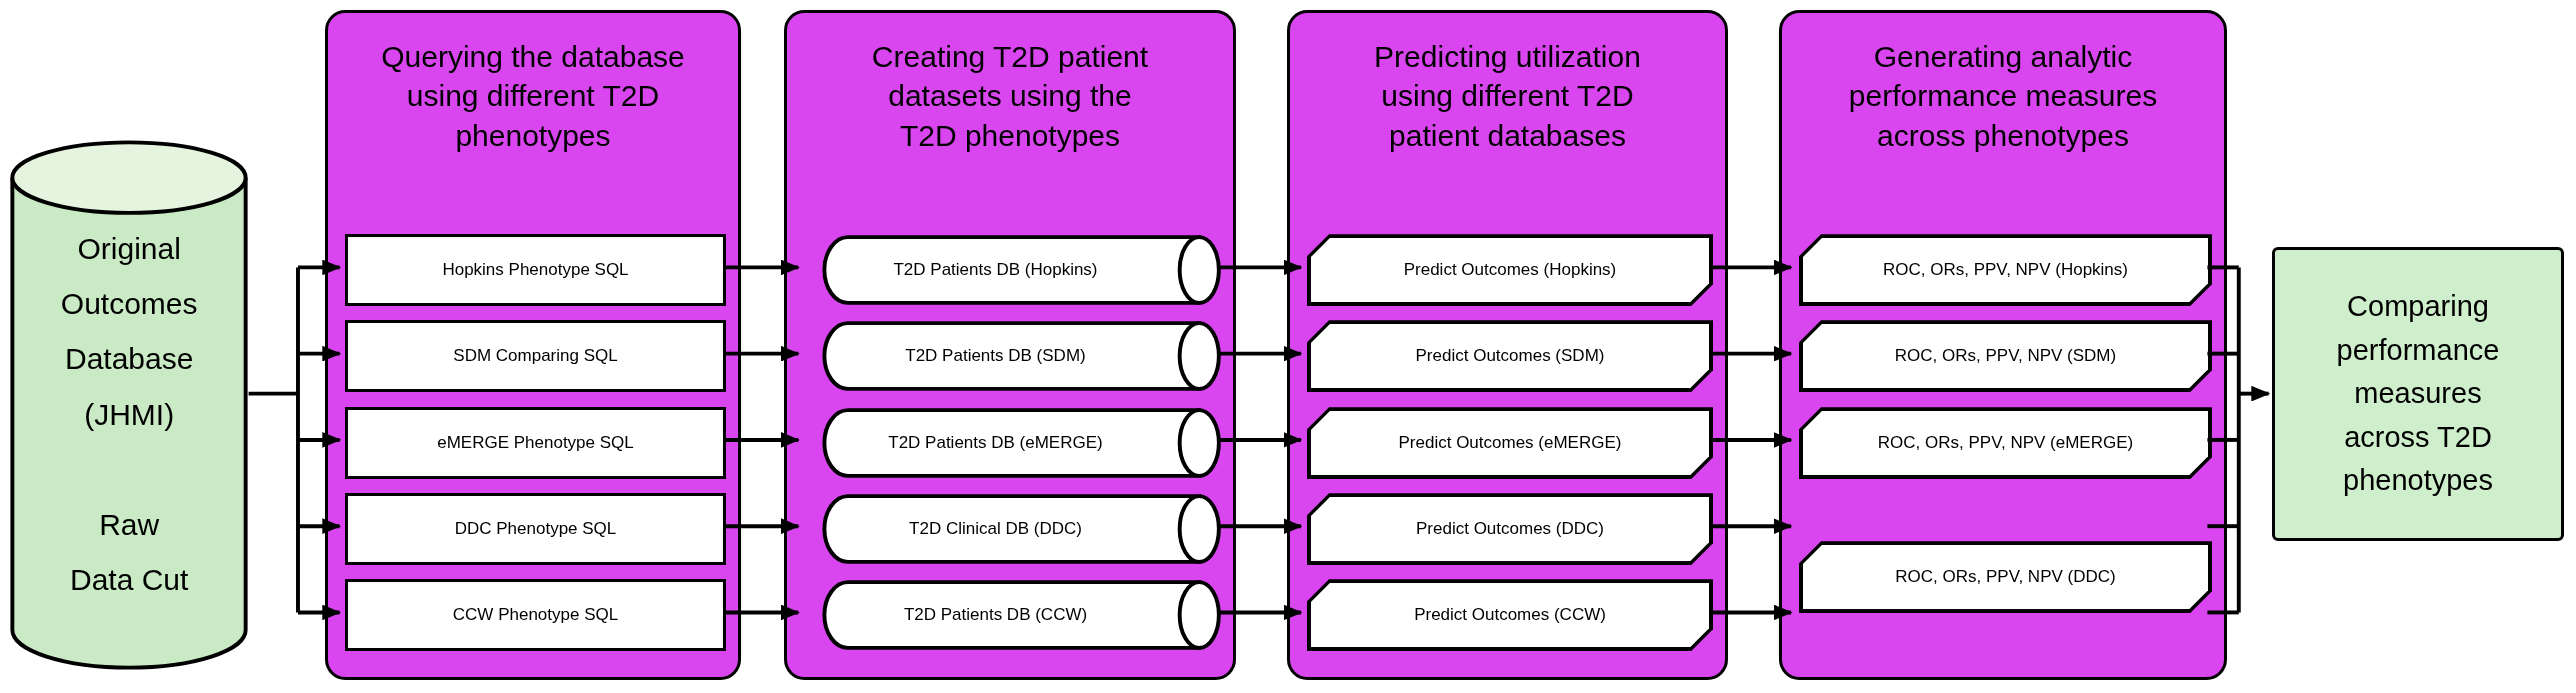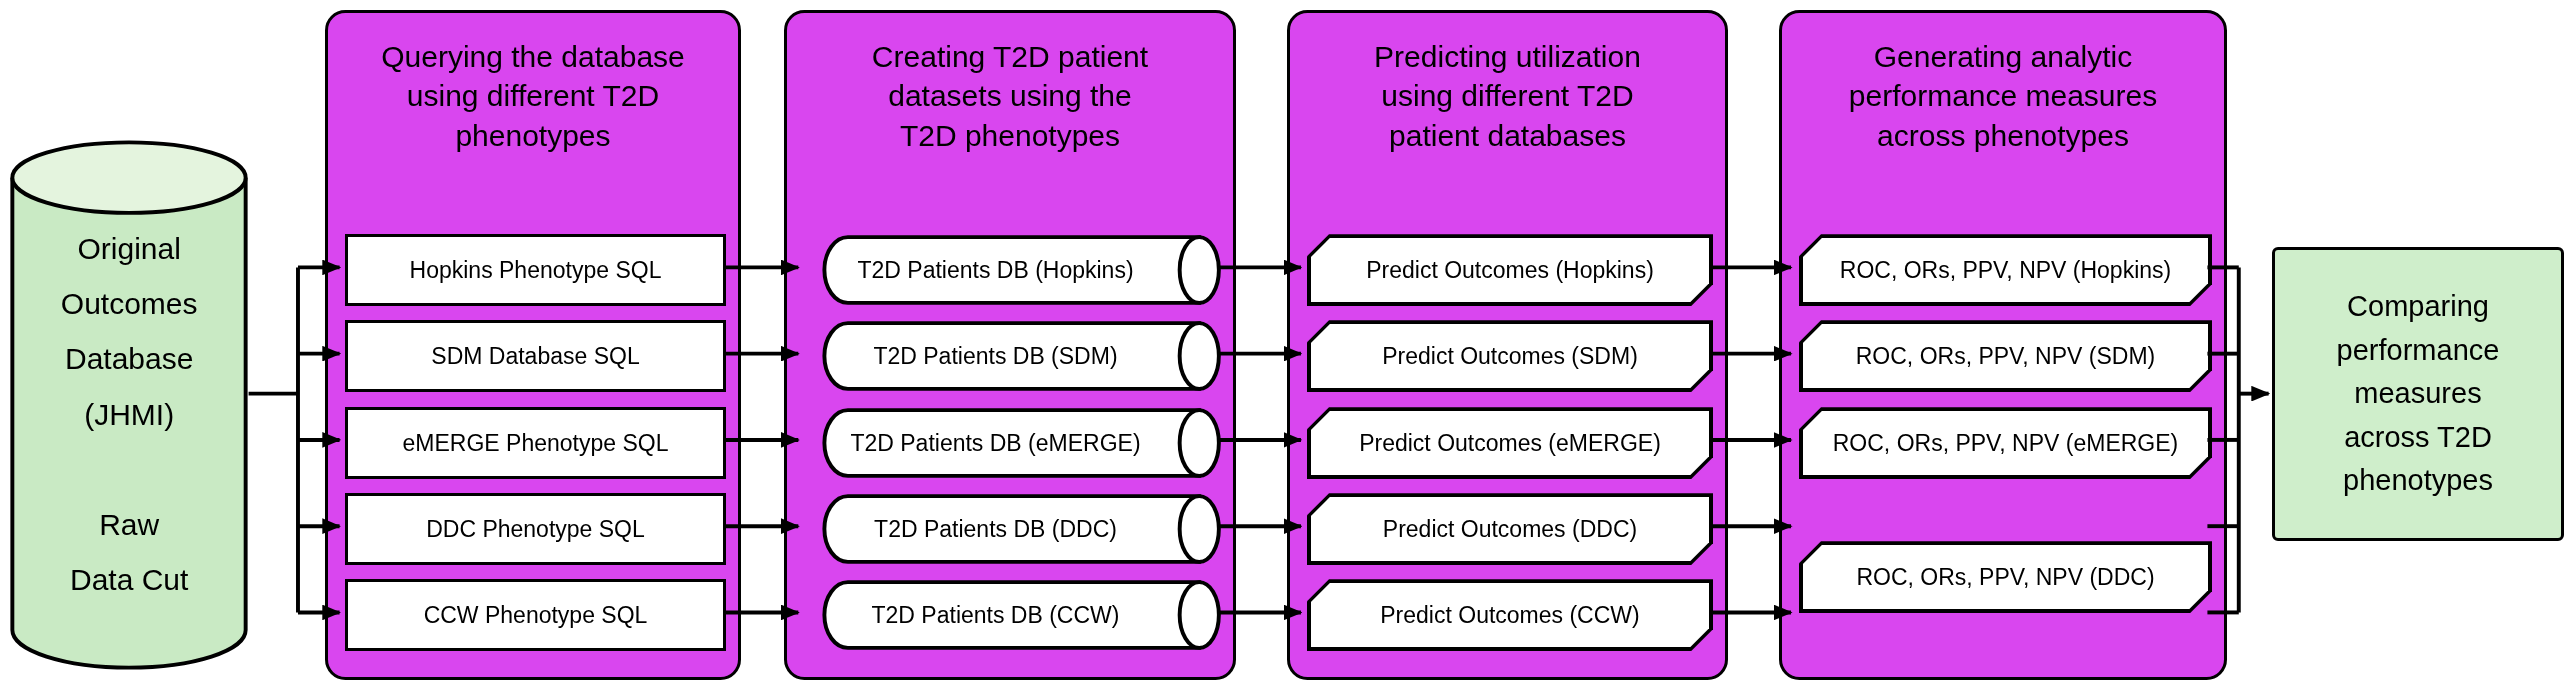--- a/index.html
+++ b/index.html
@@ -7,21 +7,21 @@
   #canvas{position:relative;width:2576px;height:694px;background:#fff;overflow:hidden;}
 
   
   .panel{position:absolute;top:10.2px;height:670px;background:#d946ef;border:3.1px solid #000;border-radius:20.4px;box-sizing:border-box;}
   .panel-header{position:absolute;top:23.5px;left:6.3px;right:6.3px;text-align:center;font-size:30px;line-height:1.32;white-space:pre-line;}
 
   
   .item{position:absolute;left:17px;height:72px;box-sizing:border-box;}
   .r0{top:221px}.r1{top:307px}.r2{top:394px}.r3{top:480px}.r4{top:566px}
   .item-label{position:absolute;inset:0;display:flex;align-items:center;justify-content:center;
-              font-size:23px;white-space:nowrap;z-index:3;}
+              font-size:17px;white-space:nowrap;z-index:3;}
 
   
   .rect-item{background:#fff;border:3.9px solid #000;}
 
   
   .card-item .card-outer{position:absolute;inset:0;background:#000;
       clip-path:polygon(22px 0, 100% 0, 100% calc(100% - 22px), calc(100% - 22px) 100%, 0 100%, 0 22px);}
   .card-item .card-inner{position:absolute;inset:3.9px;background:#fff;
       clip-path:polygon(19px 0, 100% 0, 100% calc(100% - 19px), calc(100% - 19px) 100%, 0 100%, 0 19px);}
 
@@ -61,21 +61,21 @@
 Data Cut</div>
 
   <div class="panel" style="left:325px;width:416px;">
     <div class="panel-header">Querying the database
 using different T2D
 phenotypes</div>
     <div class="item rect-item r0" style="width:381px;">
       <div class="item-label">Hopkins Phenotype SQL</div>
       </div>
     <div class="item rect-item r1" style="width:381px;">
-      <div class="item-label">SDM Database SQL</div>
+      <div class="item-label">SDM Comparing SQL</div>
       </div>
     <div class="item rect-item r2" style="width:381px;">
       <div class="item-label">eMERGE Phenotype SQL</div>
       </div>
     <div class="item rect-item r3" style="width:381px;">
       <div class="item-label">DDC Phenotype SQL</div>
       </div>
     <div class="item rect-item r4" style="width:381px;">
       <div class="item-label">CCW Phenotype SQL</div>
       </div>
@@ -108,21 +108,21 @@
         <ellipse cx="504" cy="46" rx="25" ry="42" fill="#fff" stroke="#000" stroke-width="5"></ellipse>
         </svg>
       <div class="item-label">T2D Patients DB (eMERGE)</div>
       </div>
 
     <div class="item cyl-item r3" style="width:418px;">
       <svg viewBox="0 0 533 92" preserveAspectRatio="none">
         <path d="M504,4 H56 A30,42 0 0 0 56,88 H504 Z" fill="#fff" stroke="#000" stroke-width="5"></path>
         <ellipse cx="504" cy="46" rx="25" ry="42" fill="#fff" stroke="#000" stroke-width="5"></ellipse>
         </svg>
-      <div class="item-label">T2D Patients DB (DDC)</div>
+      <div class="item-label">T2D Clinical DB (DDC)</div>
       </div>
 
     <div class="item cyl-item r4" style="width:418px;">
       <svg viewBox="0 0 533 92" preserveAspectRatio="none">
         <path d="M504,4 H56 A30,42 0 0 0 56,88 H504 Z" fill="#fff" stroke="#000" stroke-width="5"></path>
         <ellipse cx="504" cy="46" rx="25" ry="42" fill="#fff" stroke="#000" stroke-width="5"></ellipse>
         </svg>
       <div class="item-label">T2D Patients DB (CCW)</div>
       </div>
   </div>

